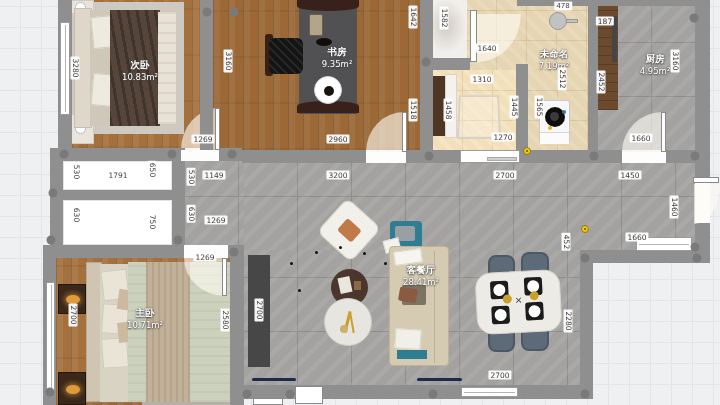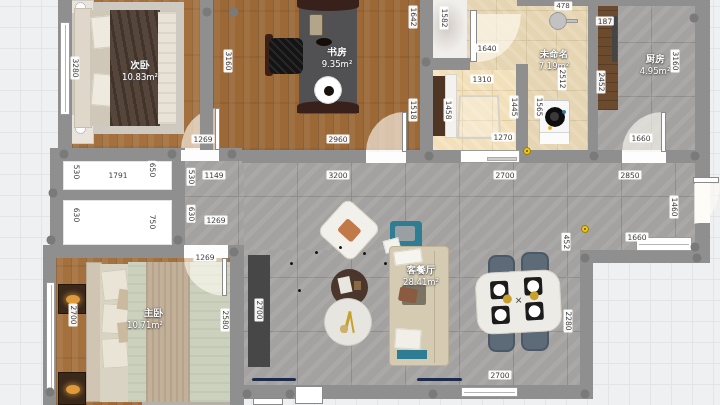--- a/index.html
+++ b/index.html
@@ -269,21 +269,21 @@
     <span class="ar">9.35m²</span>
   </div>
   <div class="room-label" style="left:554px;top:59px;">
     <span class="nm">未命名</span>
     <span class="ar">7.19m²</span>
   </div>
   <div class="room-label" style="left:641px;top:64px;margin-left:14px;">
     <span class="nm">厨房</span>
     <span class="ar">4.95m²</span>
   </div>
-  <div class="room-label" style="left:145px;top:318px;text-align:right;">
+  <div class="room-label" style="left:145px;top:318px;">
     <span class="nm">主卧</span>
     <span class="ar">10.71m²</span>
   </div>
   <div class="room-label" style="left:421px;top:275px;">
     <span class="nm">客餐厅</span>
     <span class="ar">28.41m²</span>
   </div>
 
 <span class="dim v" style="left: 75px; top: 68px;">3280</span>
     <span class="dim v" style="left: 228px; top: 61px;">3160</span>
@@ -304,21 +304,21 @@
     <span class="dim v" style="left: 601px; top: 82px;">2452</span>
     <span class="dim v" style="left: 675px; top: 61px;">3160</span>
     <span class="dim" style="left: 641px; top: 138px;">1660</span>
     <span class="dim v" style="left: 76px; top: 172px;">530</span>
     <span class="dim" style="left: 118px; top: 175px;">1791</span>
     <span class="dim v" style="left: 152px; top: 170px;">650</span>
     <span class="dim v" style="left: 191px; top: 177px;">530</span>
     <span class="dim" style="left: 214px; top: 175px;">1149</span>
     <span class="dim" style="left: 338px; top: 175px;">3200</span>
     <span class="dim" style="left: 505px; top: 175px;">2700</span>
-    <span class="dim" style="left: 630px; top: 175px;">2850</span>
+    <span class="dim" style="left: 630px; top: 175px;">1450</span>
     <span class="dim v" style="left: 76px; top: 215px;">630</span>
     <span class="dim v" style="left: 152px; top: 222px;">750</span>
     <span class="dim v" style="left: 191px; top: 214px;">630</span>
     <span class="dim" style="left: 216px; top: 220px;">1269</span>
     <span class="dim v" style="left: 674px; top: 207px;">1460</span>
     <span class="dim" style="left: 637px; top: 237px;">1660</span>
     <span class="dim v" style="left: 566px; top: 242px;">452</span>
     <span class="dim" style="left: 205px; top: 257px;">1269</span>
     <span class="dim v" style="left: 73px; top: 315px;">2700</span>
     <span class="dim v" style="left: 225px; top: 320px;">2580</span>

